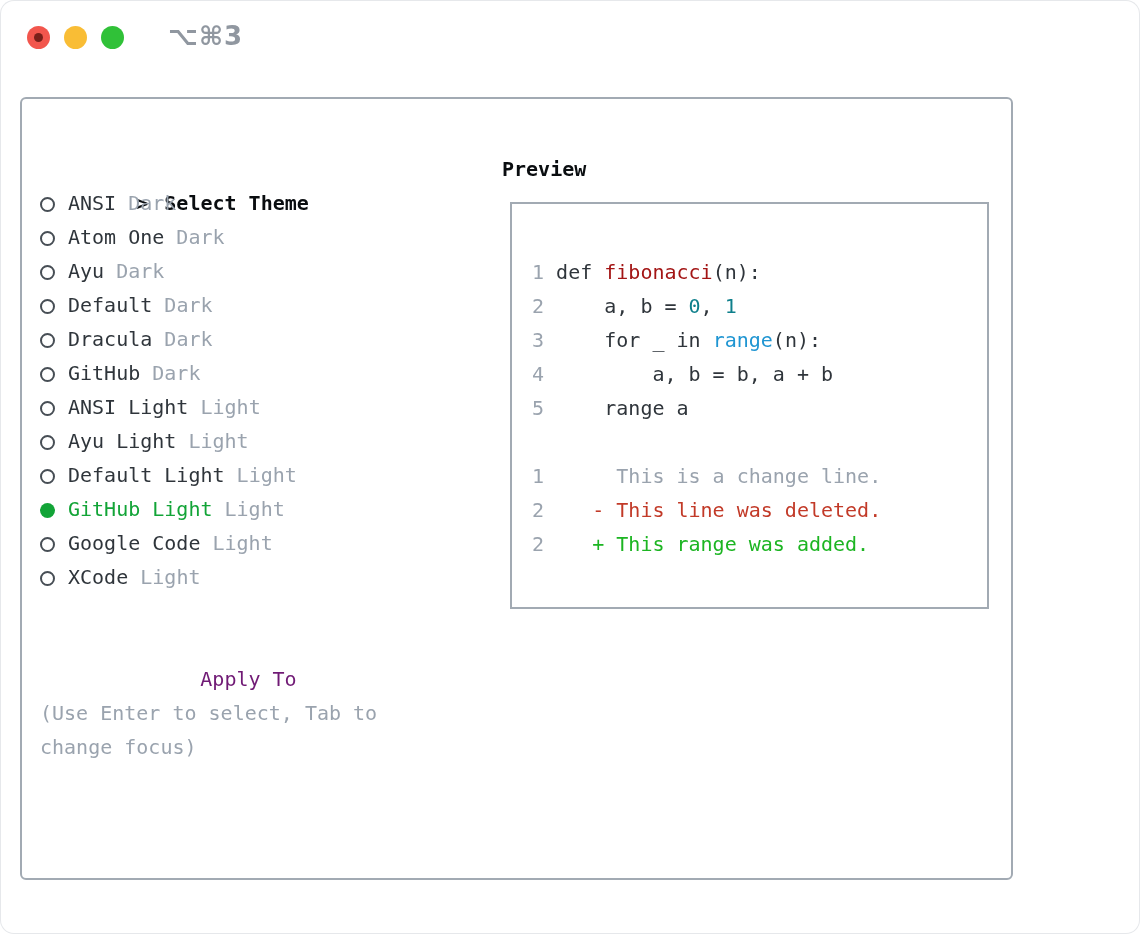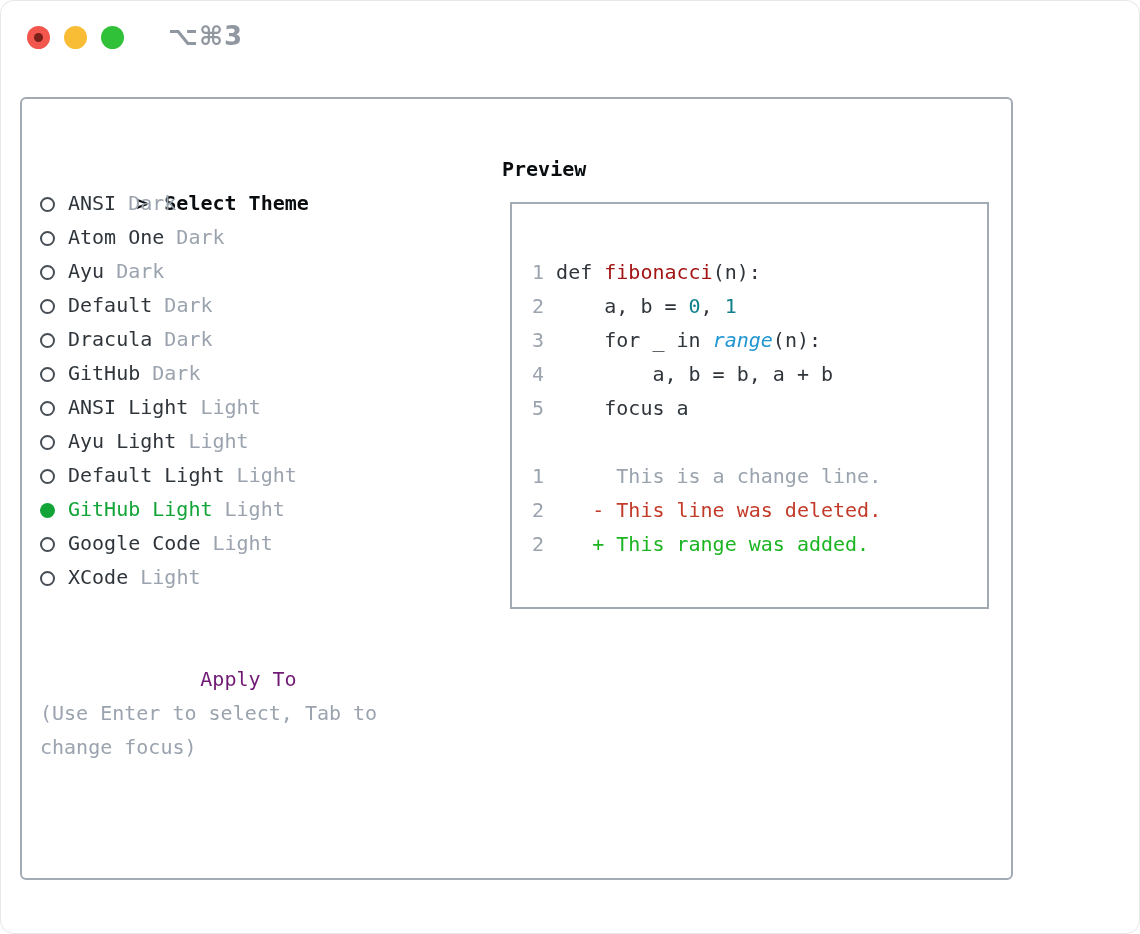--- a/index.html
+++ b/index.html
@@ -44,21 +44,21 @@
   .hint{color:var(--gray);}
   
   .preview-title{position:absolute;left:480px;top:53px;font-weight:bold;color:var(--black);}
   .preview-box{position:absolute;left:488px;top:103px;width:475px;height:403px;
           border:2px solid var(--border);background:#fff;}
   .codepad{padding:51px 0 0 20px;}
   .lnum{color:var(--gray);}
   .tok-default{color:var(--dark);}
   .tok-func{color:var(--func-red);}
   .tok-number{color:var(--num-teal);}
-  .tok-builtin{color:var(--builtin-blue);font-style:italic;}
+  .tok-builtin{color:var(--builtin-blue);}
   .tok-context{color:var(--gray);}
   .tok-deleted{color:var(--del-red);}
   .tok-added{color:var(--add-green);}
 </style>
 </head>
 <body>
 
 <div class="window">
 
   <div class="titlebar">
@@ -98,21 +98,21 @@
     </div>
 
     <div class="row preview-title">Preview</div>
 
     <div class="preview-box">
       <div class="codepad" id="code-lines">
           <div class="row code-line"><span class="lnum">1</span><span class="tok-default"> def </span><span class="tok-func">fibonacci</span><span class="tok-default">(n):</span></div>
           <div class="row code-line"><span class="lnum">2</span><span class="tok-default">     a, b = </span><span class="tok-number">0</span><span class="tok-default">, </span><span class="tok-number">1</span></div>
           <div class="row code-line"><span class="lnum">3</span><span class="tok-default">     for _ in </span><span class="tok-builtin">range</span><span class="tok-default">(n):</span></div>
           <div class="row code-line"><span class="lnum">4</span><span class="tok-default">         a, b = b, a + b</span></div>
-          <div class="row code-line"><span class="lnum">5</span><span class="tok-default">     focus a</span></div>
+          <div class="row code-line"><span class="lnum">5</span><span class="tok-default">     range a</span></div>
           <div class="row code-line"><span class="lnum"></span></div>
           <div class="row code-line"><span class="lnum">1</span><span class="tok-context">      This is a change line.</span></div>
           <div class="row code-line"><span class="lnum">2</span><span class="tok-deleted">    - This line was deleted.</span></div>
           <div class="row code-line"><span class="lnum">2</span><span class="tok-added">    + This range was added.</span></div>
         </div>
     </div>
 
   </div>
 </div>
 

